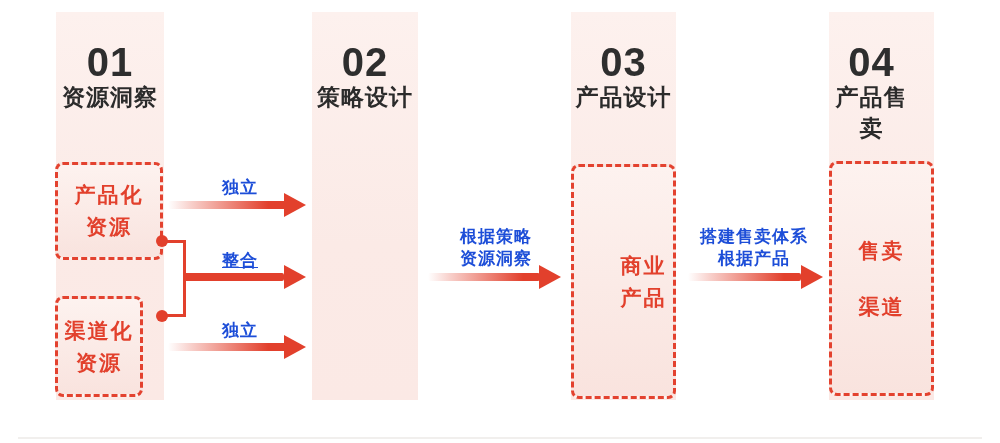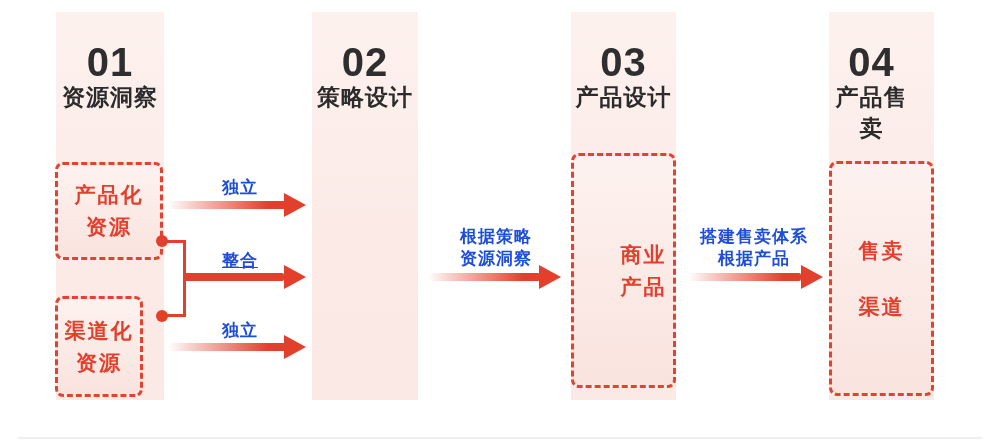--- a/index.html
+++ b/index.html
@@ -82,21 +82,21 @@
   </div>
 
   <div class="dbox" style="left:55px;top:162px;width:108px;height:98px;">
     <div class="bline">产品化</div>
     <div class="bline">资源</div>
   </div>
   <div class="dbox" style="left:55px;top:296px;width:88px;height:101px;">
     <div class="bline">渠道化</div>
     <div class="bline">资源</div>
   </div>
-  <div class="dbox" style="left:571px;top:153px;width:105px;height:235px;padding-left:40px;">
+  <div class="dbox" style="left:571px;top:164px;width:105px;height:235px;padding-left:40px;">
     <div class="bline">商业</div>
     <div class="bline">产品</div>
   </div>
   <div class="dbox" style="left:829px;top:161px;width:105px;height:235px;gap:24px;">
     <div class="bline">售卖</div>
     <div class="bline">渠道</div>
   </div>
 
   <div class="alabel" style="left:193px;top:177px;width:94px;">独立</div>
   <div class="shaft grad" style="left:168px;top:201px;width:118px;"></div>

